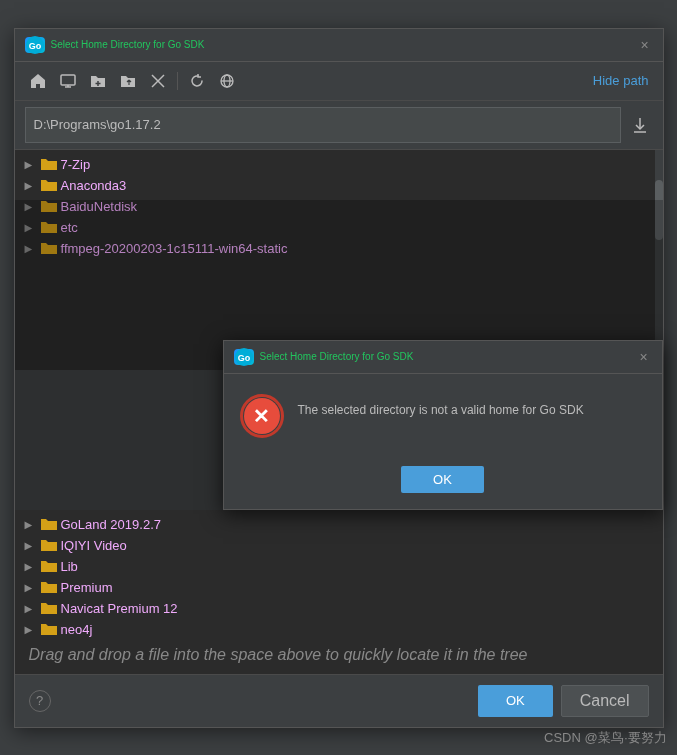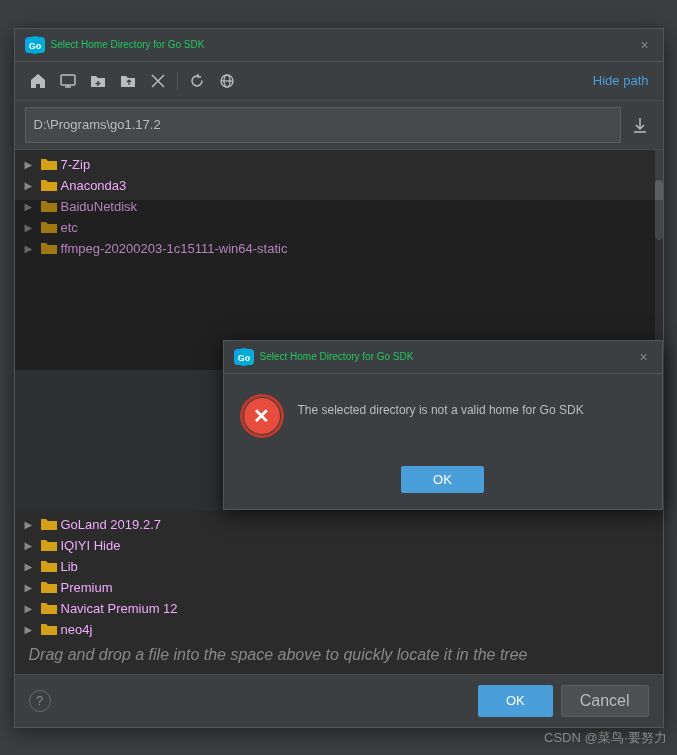--- a/index.html
+++ b/index.html
@@ -487,21 +487,21 @@
       <svg width="16" height="14" viewBox="0 0 16 14">
           <path d="M0 2h5l2 2h9v9H0z" fill="#d4a017"></path>
         </svg>
       <span class="tree-label">GoLand 2019.2.7</span>
     </div>
     <div class="tree-item">
       <span class="tree-arrow">▶</span>
       <svg width="16" height="14" viewBox="0 0 16 14">
           <path d="M0 2h5l2 2h9v9H0z" fill="#d4a017"></path>
         </svg>
-      <span class="tree-label">IQIYI Hide</span>
+      <span class="tree-label">IQIYI Video</span>
     </div>
     <div class="tree-item">
       <span class="tree-arrow">▶</span>
       <svg width="16" height="14" viewBox="0 0 16 14">
           <path d="M0 2h5l2 2h9v9H0z" fill="#d4a017"></path>
         </svg>
       <span class="tree-label">Lib</span>
     </div>
     <div class="tree-item">
       <span class="tree-arrow">▶</span>

